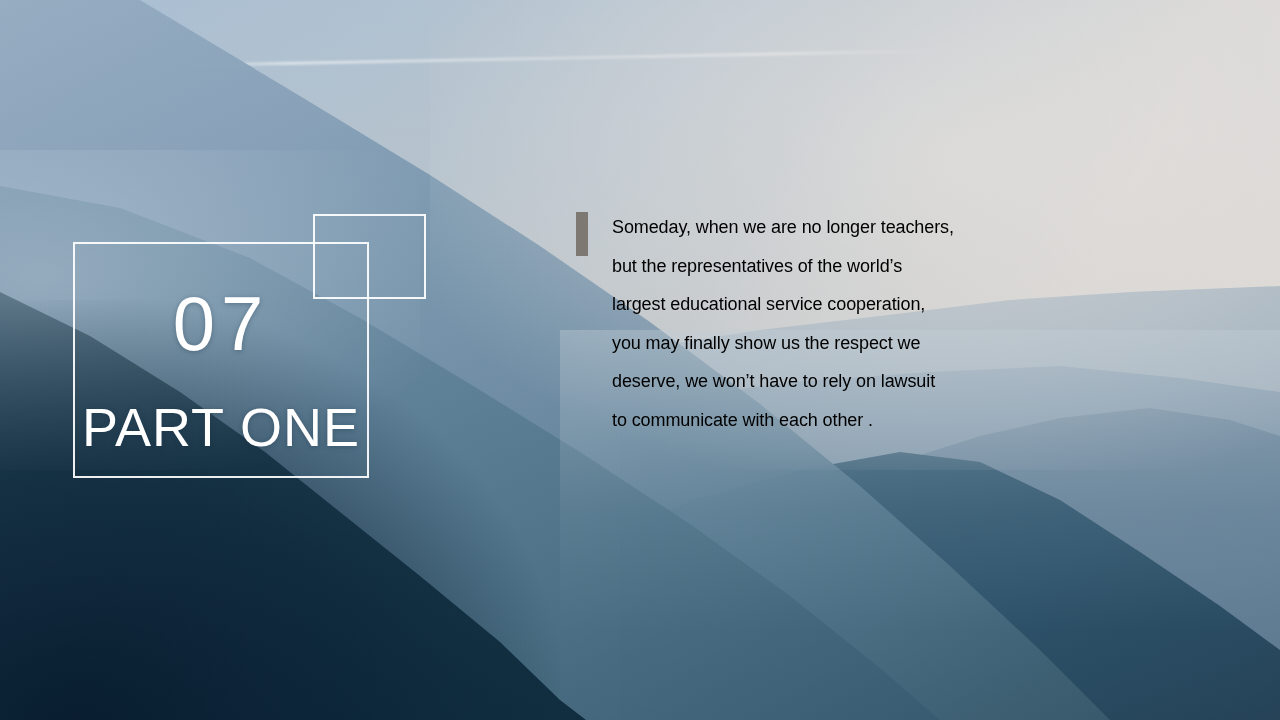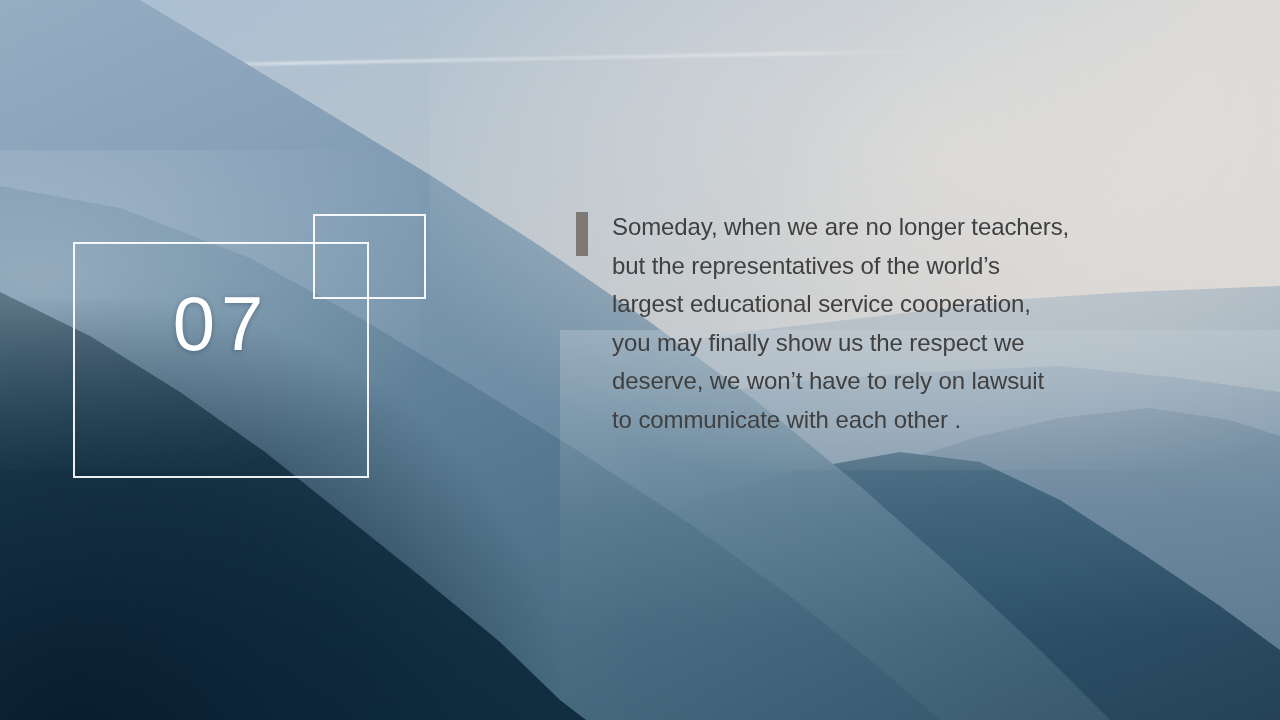--- a/index.html
+++ b/index.html
@@ -158,24 +158,24 @@
 
   
   .quote-block{position:absolute;left:576px;top:212px;width:620px;}
   .quote-mark{
     position:absolute;left:0;top:0;width:12px;height:44px;
     background:#7e7873;
   }
   .quote-text{
     position:absolute;left:36px;top:-4px;width:584px;
     font-family:"Liberation Sans",sans-serif;
-    font-size:24px;
+    font-size:18px;
     line-height:38.5px;
     font-weight:400;
-    color:#404040;
+    color:#000000;
     letter-spacing:-.1px;
     white-space:pre-line;
   }
 </style>
 </head>
 <body>
 
 <div class="slide">
 
   <div class="photo">
@@ -192,20 +192,21 @@
     <div class="wash-haze"></div>
     <div class="wash-haze2"></div>
     <div class="wash-dark"></div>
     <div class="grain"></div>
   </div>
 
   <div class="frame frame-small"></div>
   <div class="frame frame-large"></div>
 
   <div class="section-num">07</div>
+  <div class="section-title">PART ONE</div>
 
   <div class="quote-block">
     <div class="quote-mark"></div>
     <div class="quote-text">Someday, when we are no longer teachers,
 but the representatives of the world’s
 largest educational service cooperation,
 you may finally show us the respect we
 deserve, we won’t have to rely on lawsuit
 to communicate with each other .</div>
   </div>

